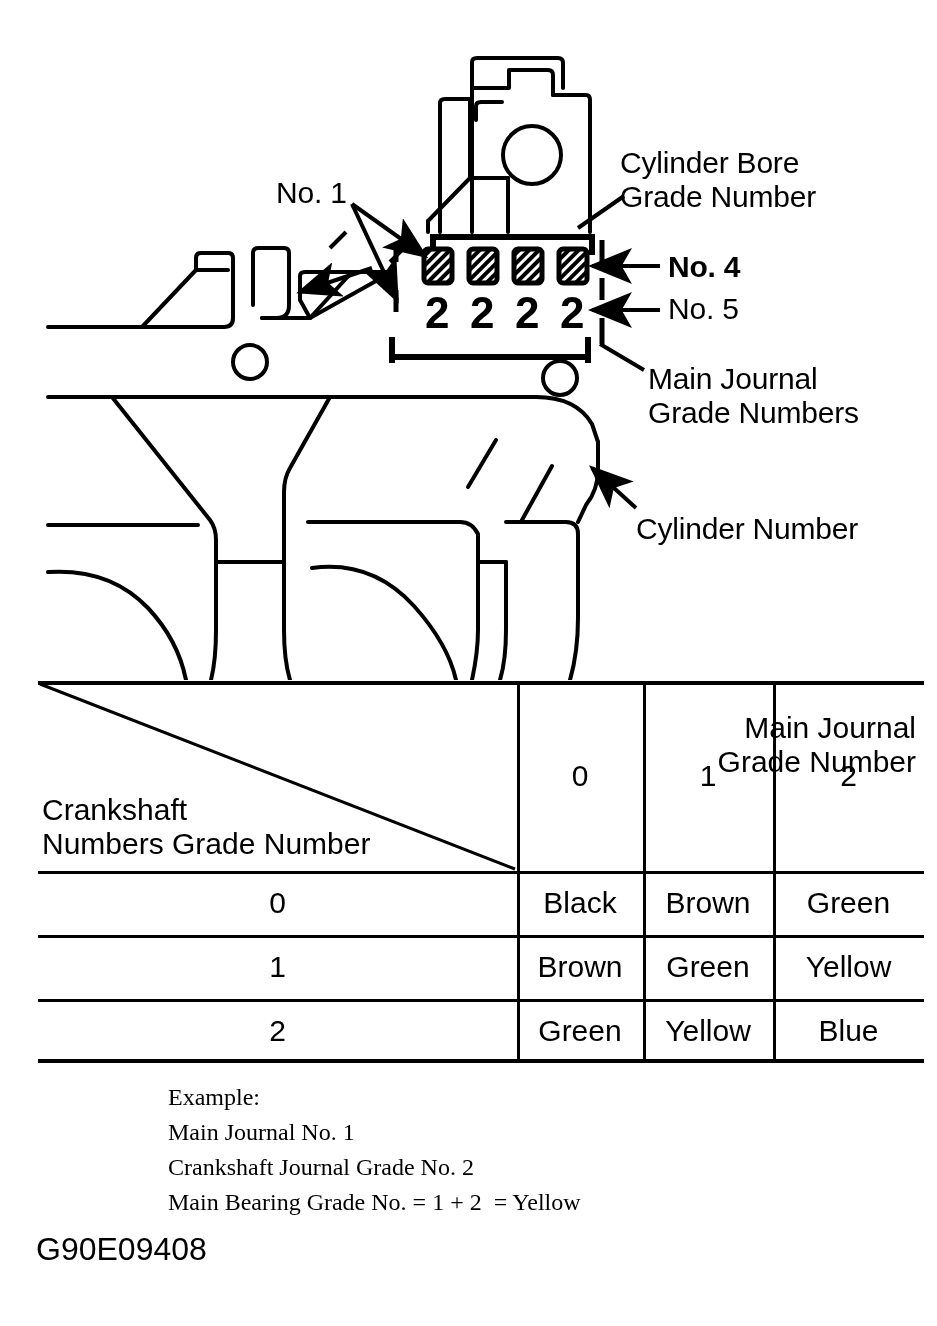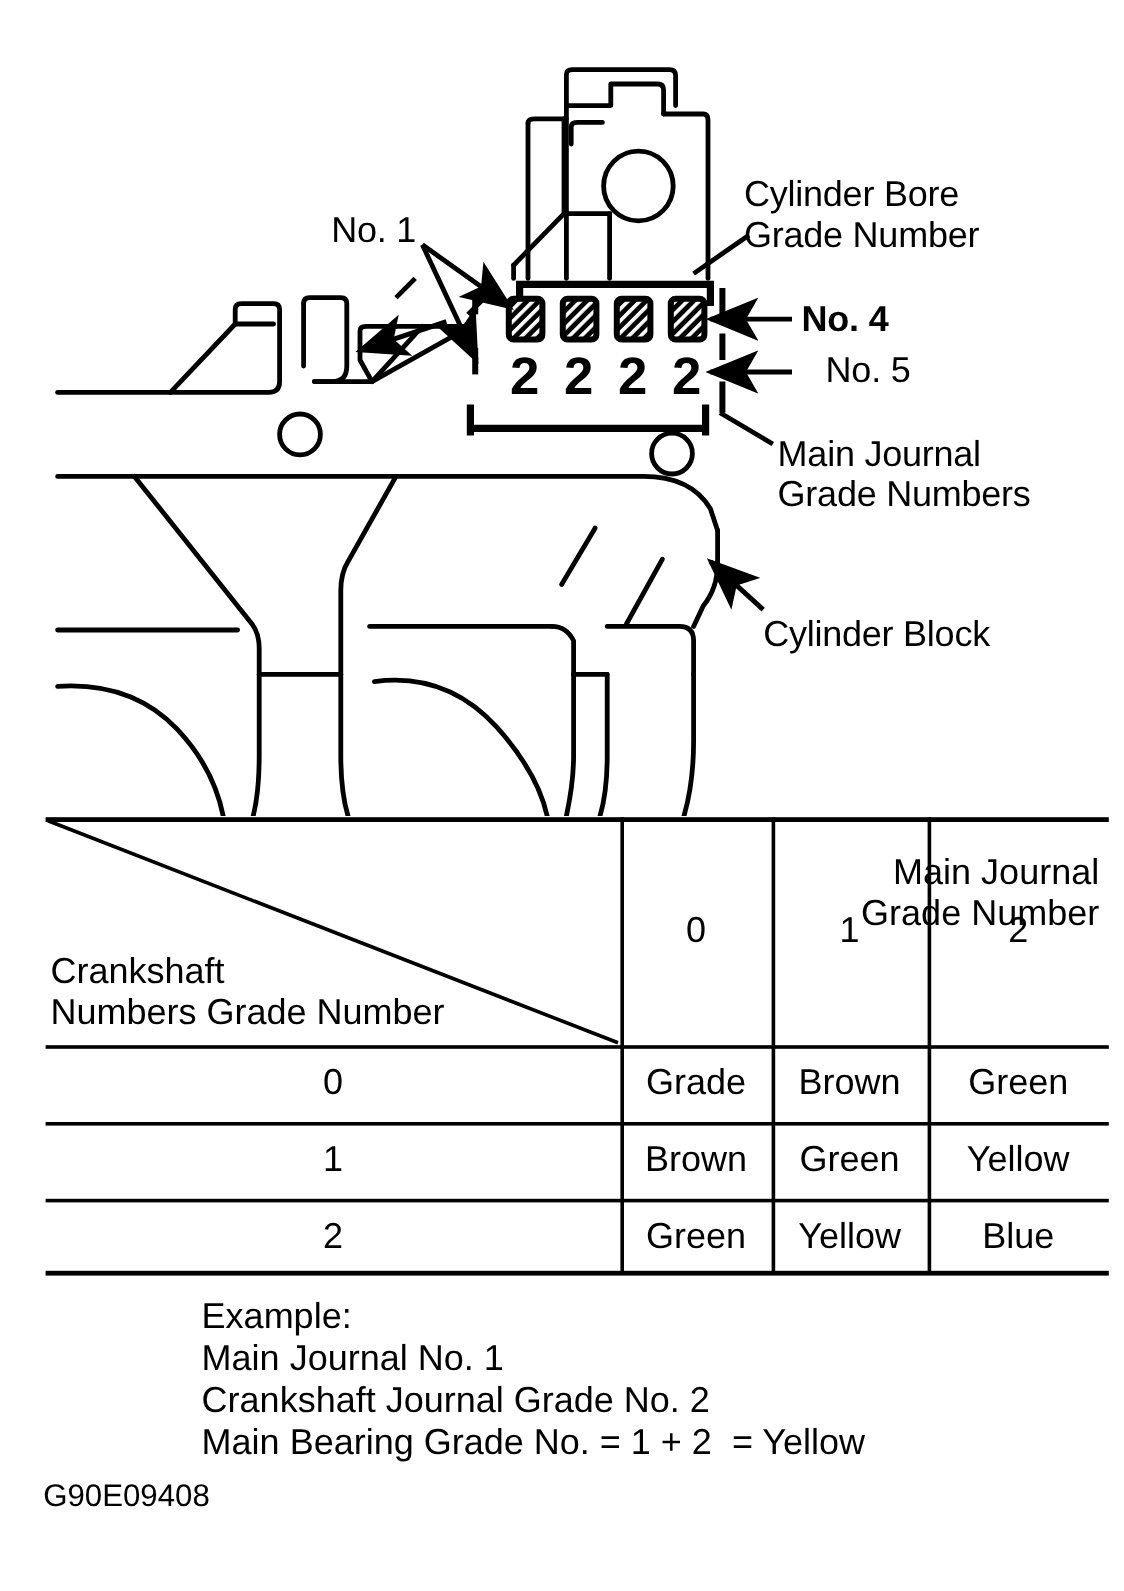--- a/index.html
+++ b/index.html
@@ -32,21 +32,21 @@
     font-family: "Liberation Sans", sans-serif;
     font-size: 30px;
     line-height: 34px;
     color: #000000;
     white-space: pre;
     letter-spacing: -0.2px;
   }
   #label-no1      { left: 276px; top: 176px; text-align: center; }
   #label-bore     { left: 620px; top: 146px; }
   #label-no4      { left: 668px; top: 250px; font-weight: bold; }
-  #label-no5      { left: 668px; top: 292px; margin-left: 20px; }
+  #label-no5      { left: 668px; top: 292px; }
   #label-mainj    { left: 648px; top: 362px; }
   #label-block    { left: 636px; top: 512px; }
 
   
   #grade-table {
     position: absolute;
     left: 38px;
     top: 681px;
     width: 886px;
     height: 381px;
@@ -104,32 +104,32 @@
 
   .cellnum, .cellval {
     font-size: 30px;
   }
 
   
   #example {
     position: absolute;
     left: 168px;
     top: 1080px;
-    font-family: Liberation Sans, sans-serif;
-    font-size: 30px;
+    font-family: Liberation Serif, serif;
+    font-size: 24px;
     line-height: 35px;
     color: #000;
     white-space: pre;
   }
   #figcode {
     position: absolute;
     left: 36px;
     top: 1231px;
     font-family: "Liberation Sans", sans-serif;
-    font-size: 26px;
+    font-size: 32px;
     color: #000;
     white-space: pre;
   }
 </style>
 </head>
 <body>
 
 <div id="page">
 
   <svg id="illustration" viewBox="0 0 937 680">
@@ -245,21 +245,21 @@
     </g>
   </svg>
 
   <div class="callout" id="label-no1">No. 1</div>
   <div class="callout" id="label-bore">Cylinder Bore
 Grade Number</div>
   <div class="callout" id="label-no4">No. 4</div>
   <div class="callout" id="label-no5">No. 5</div>
   <div class="callout" id="label-mainj">Main Journal
 Grade Numbers</div>
-  <div class="callout" id="label-block">Cylinder Block</div>
+  <div class="callout" id="label-block">Cylinder Number</div>
 
   <div id="grade-table">
 
     <div class="hrule thick" style="top:0px;   width:886px;"></div>
     <div class="hrule" style="top:190px; width:886px;"></div>
     <div class="hrule" style="top:254px; width:886px;"></div>
     <div class="hrule" style="top:318px; width:886px;"></div>
     <div class="hrule thick" style="top:378px; width:886px;"></div>
 
     <div class="vrule" style="left:479px; top:0px;   height:381px;"></div>
@@ -283,21 +283,21 @@
         </colgroup>
       <tbody>
         <tr class="head">
           <td></td>
           <td class="cellnum">0</td>
           <td class="cellnum">1</td>
           <td class="cellnum">2</td>
         </tr>
         <tr>
           <td class="cellnum">0</td>
-          <td class="cellval">Grade</td>
+          <td class="cellval">Black</td>
           <td class="cellval">Brown</td>
           <td class="cellval">Green</td>
         </tr>
         <tr>
           <td class="cellnum">1</td>
           <td class="cellval">Brown</td>
           <td class="cellval">Green</td>
           <td class="cellval">Yellow</td>
         </tr>
         <tr>

